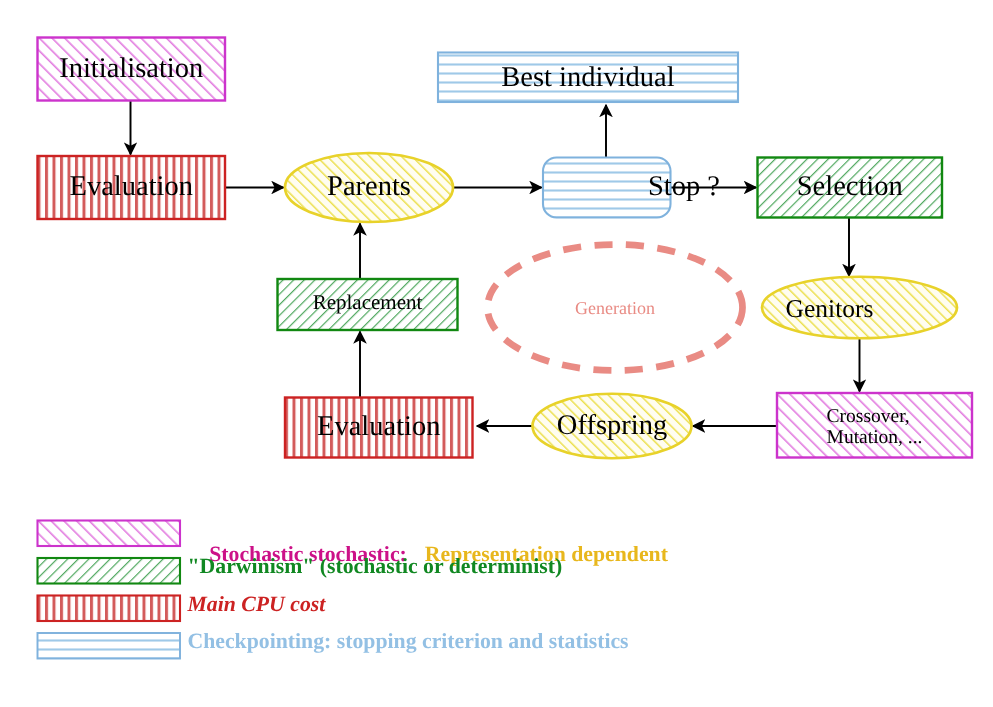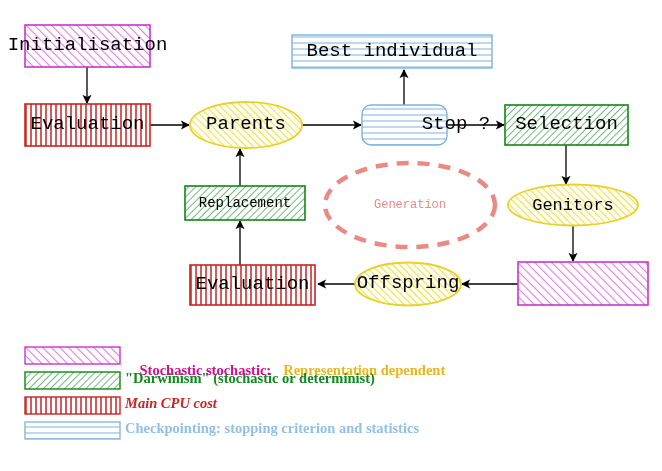--- a/index.html
+++ b/index.html
@@ -24,21 +24,20 @@
   .node-label {
     position: absolute;
     display: flex;
     align-items: center;
     justify-content: center;
     text-align: left;
     color: #000000;
     pointer-events: none;
     line-height: 1.02;
     white-space: pre-line;
-    font-family: Liberation Mono, monospace;
   }
   .legend-text {
     position: absolute;
     font-family: "Liberation Serif", "DejaVu Serif", serif;
     font-weight: bold;
     font-size: 14.5px;
     white-space: pre;
   }
   .legend-text .part2 { font-weight: bold; }
 </style>
@@ -111,23 +110,25 @@
   </svg>
 
   <div class="node-label" style="left:25px;top:25px;width:125px;height:42px;font-size:19px;">Initialisation</div>
   <div class="node-label" style="left:25px;top:104px;width:125px;height:42px;font-size:19px;">Evaluation</div>
   <div class="node-label" style="left:190px;top:102px;width:112px;height:46px;font-size:19px;">Parents</div>
   <div class="node-label" style="left:292px;top:35px;width:200px;height:33px;font-size:19px;">Best individual</div>
   <div class="node-label" style="left:362px;top:105px;width:92px;height:40px;font-size:19px;padding-left:48px;">Stop ?</div>
   <div class="node-label" style="left:505px;top:105px;width:123px;height:40px;font-size:19px;">Selection</div>
   <div class="node-label" style="left:185px;top:186px;width:120px;height:34px;font-size:14px;">Replacement</div>
   <div class="node-label" style="left:325px;top:163px;width:170px;height:85px;font-size:12px;color:#e98b84;">Generation</div>
-  <div class="node-label" style="left:508px;top:185px;width:130px;height:41px;font-size:17px;">Genitors</div>
+  <div class="node-label" style="left:488px;top:185px;width:130px;height:41px;font-size:17px;">Genitors</div>
   <div class="node-label" style="left:190px;top:265px;width:125px;height:40px;font-size:19px;">Evaluation</div>
   <div class="node-label" style="left:355px;top:262px;width:106px;height:43px;font-size:19px;">Offspring</div>
+  <div class="node-label" style="left:518px;top:262px;width:130px;height:43px;font-size:13px;">Crossover,
+Mutation, ...</div>
 
   <div class="legend-text" style="left:125px;top:345px;color:#cc1188;">
     <span>Stochastic stochastic:</span><span class="part2" style="color:#e8b71d;margin-left:12px;">Representation dependent</span>
   </div>
   <div class="legend-text" style="left:125px;top:370px;color:#118822;">"Darwinism" (stochastic or determinist)</div>
   <div class="legend-text" style="left:125px;top:395px;color:#cc2222;font-style:italic;">Main CPU cost</div>
   <div class="legend-text" style="left:125px;top:420px;color:#93c0e4;">Checkpointing: stopping criterion and statistics</div>
 </div>
 
 </body></html>

